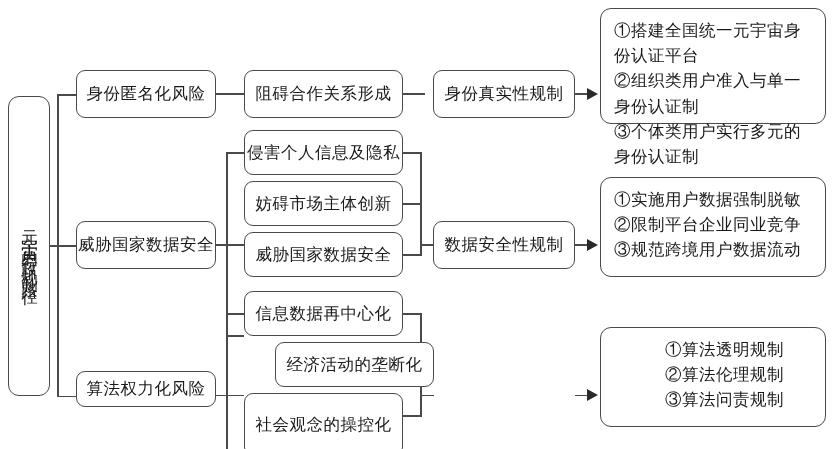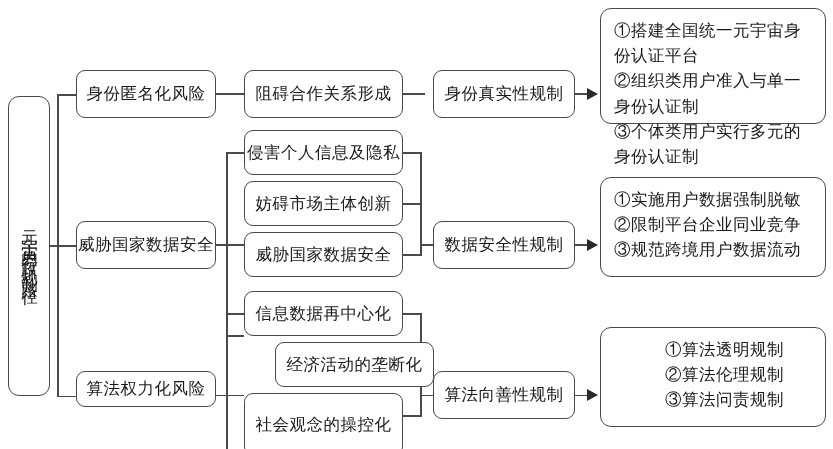--- a/index.html
+++ b/index.html
@@ -116,21 +116,20 @@
   <div class="conn h" style="left:420px; top:244.2px; width:14px;"></div>
 
   <div class="conn h" style="left:403px; top:313px; width:18px;"></div>
   <div class="conn h" style="left:403px; top:364px; width:18px;"></div>
   <div class="conn h" style="left:403px; top:415px; width:18px;"></div>
   <div class="conn v" style="left:420px; top:313px; width:1.6px; height:103.6px;"></div>
   <div class="conn h" style="left:420px; top:394.6px; width:14px;"></div>
 
   <div class="node small" style="left:433px; top:70px; width:142px; height:48px;">身份真实性规制</div>
   <div class="node small" style="left:433px; top:221px; width:142px; height:48px;">数据安全性规制</div>
-  <div class="node small" style="left:433px; top:371px; width:142px; height:48px;">算法向善性规制</div>
 
   <div class="conn h" style="left:575px; top:93.2px; width:15px;"></div>
   <div class="arrow" style="left:587px; top:87.5px;"></div>
 
   <div class="conn h" style="left:575px; top:244.2px; width:15px;"></div>
   <div class="arrow" style="left:587px; top:238.5px;"></div>
 
   <div class="conn h" style="left:575px; top:394.6px; width:15px;"></div>
   <div class="arrow" style="left:587px; top:388.9px;"></div>
 

